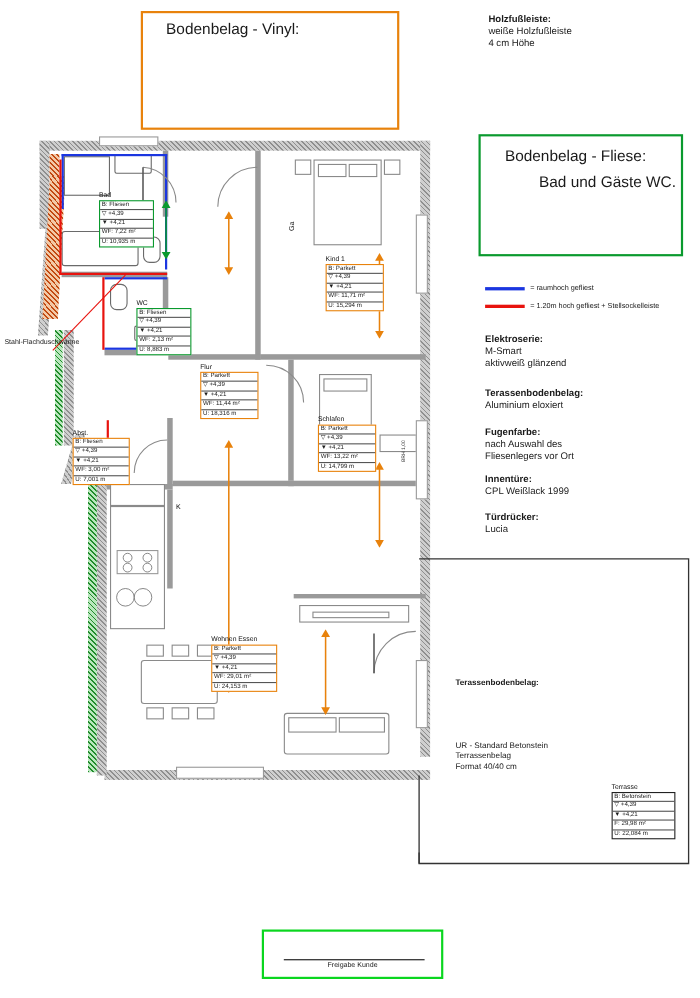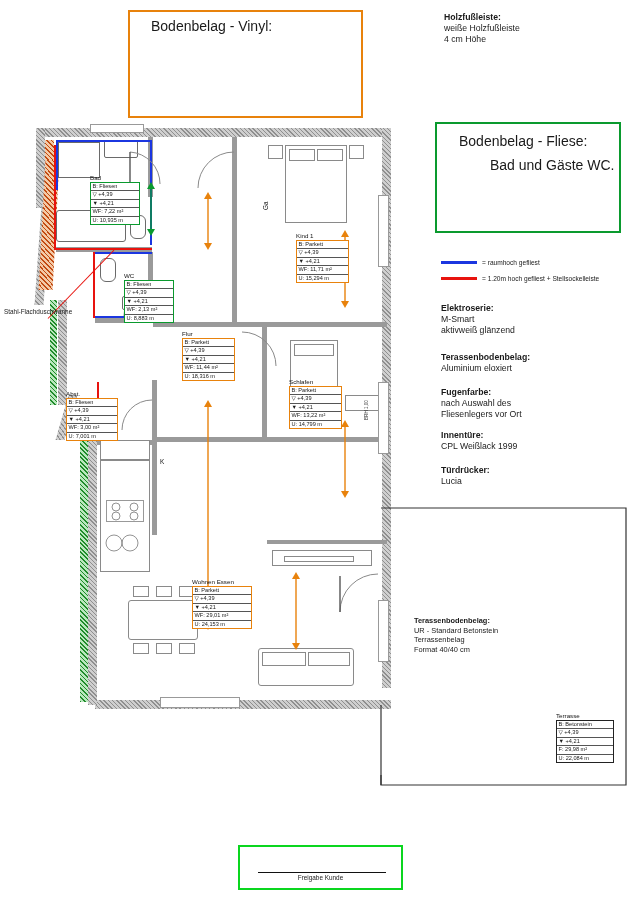--- a/index.html
+++ b/index.html
@@ -316,21 +316,21 @@
   <div>U: 24,153 m</div>
 </div>
 
 <svg class="abs" style="left:378px;top:505px;" width="252" height="285">
   <polyline points="3,3 248,3 248,280 3,280 3,270" fill="none" stroke="#333" stroke-width="1.2"></polyline>
   <line x1="3" y1="280" x2="3" y2="200" stroke="#333" stroke-width="1.2"></line>
 </svg>
 
 <div class="abs" style="left:414px;top:616px;width:130px;">
   <div style="font-size:7.4px;font-weight:bold;line-height:9.6px;">Terassenbodenbelag:</div>
-  <div style="font-size:7.4px;line-height:9.6px;white-space:pre-line;">UR - Standard Betonstein
+  <div style="font-size:7.4px;line-height:9.6px;white-space:pre-line;margin-top:47px;">UR - Standard Betonstein
 Terrassenbelag
 Format 40/40 cm</div>
 </div>
 
 <div class="rtag" style="left:556px;top:712px;">Terrasse</div>
 <div class="rbox thin" style="left:556px;top:720px;width:58px;border:.8px solid #222;">
   <div>B: Betonstein</div>
   <div>▽ +4,39</div>
   <div>▼ +4,21</div>
   <div>F: 29,98 m²</div>

